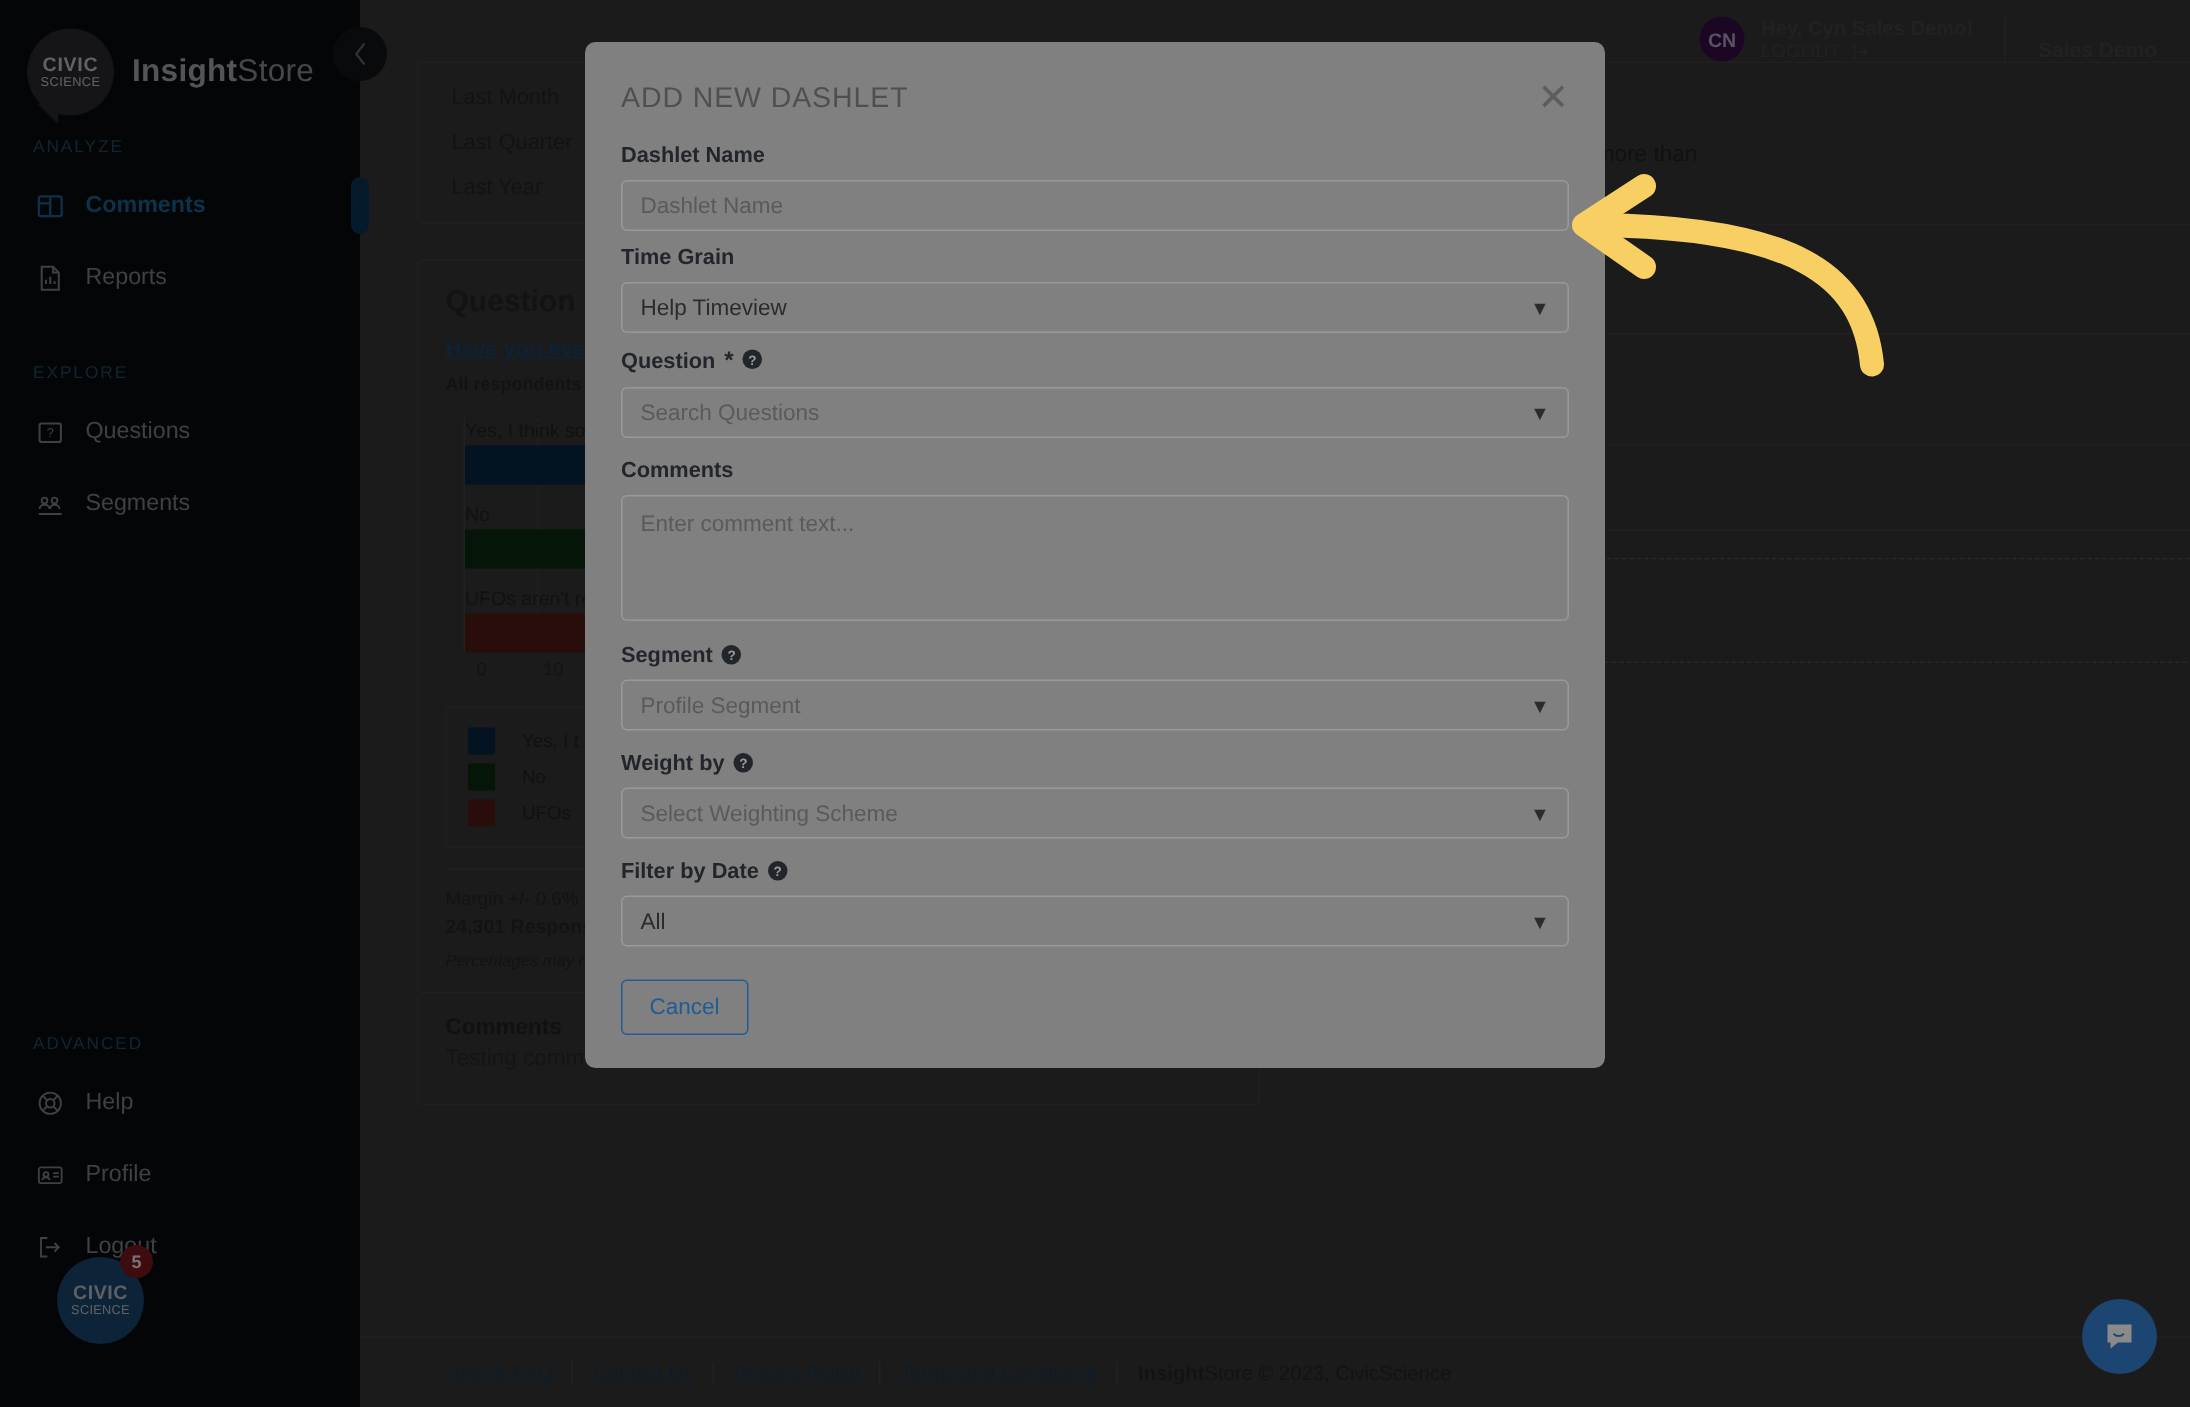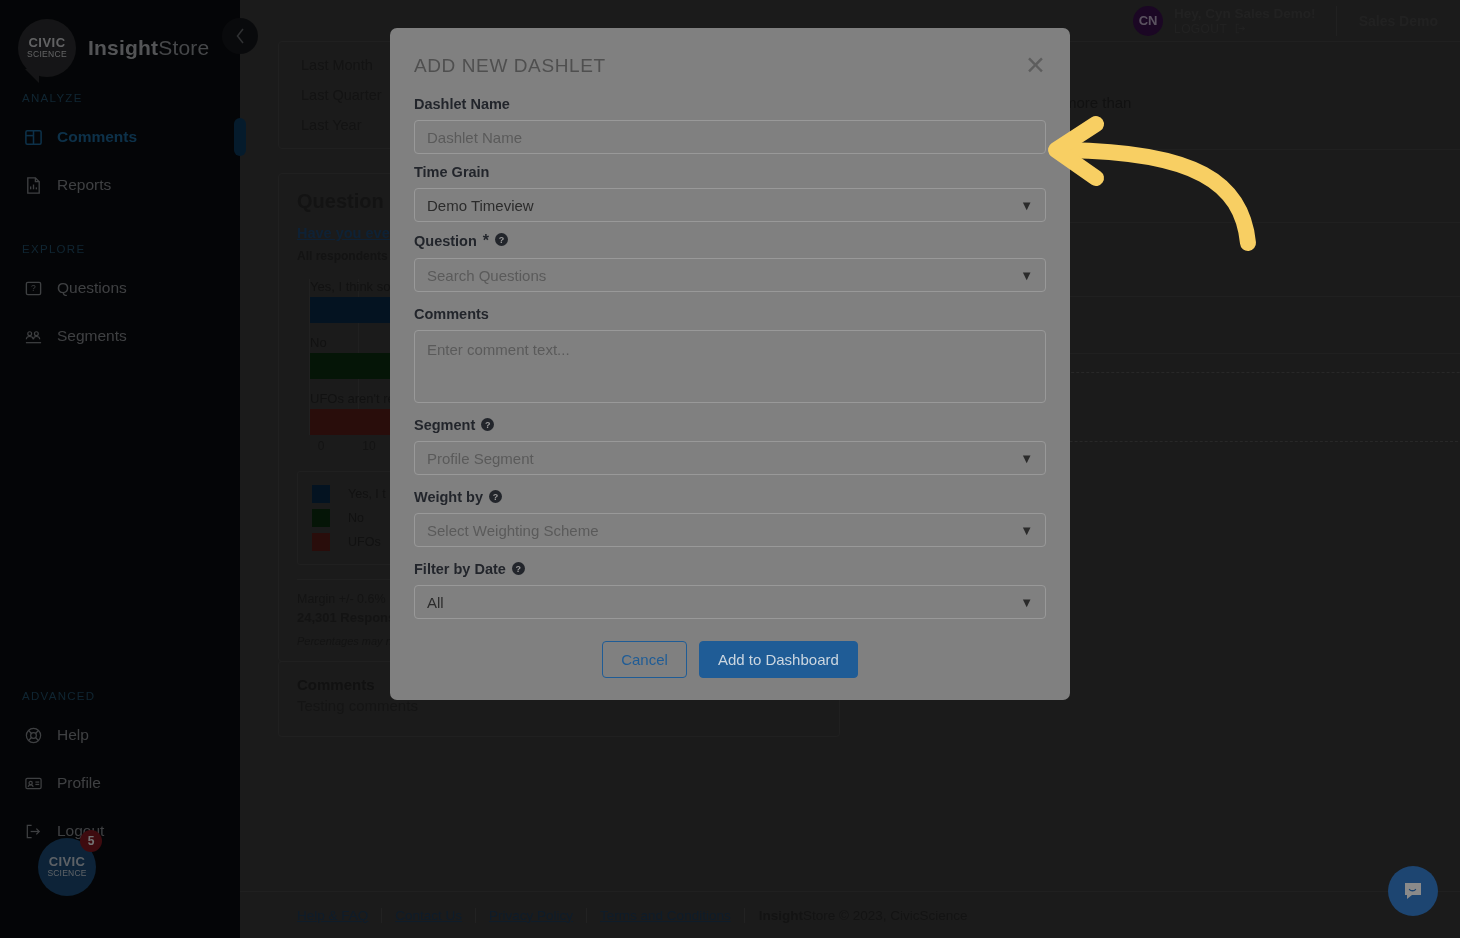--- a/index.html
+++ b/index.html
@@ -75,21 +75,21 @@
   .cs-badge .count {
     position: absolute; right: -6px; top: -8px;
     min-width: 22px; height: 22px; border-radius: 11px;
     background: #8b1a22; color: #fff; font-size: 12px; font-weight: bold;
     display: flex; align-items: center; justify-content: center;
   }
 
   
   .topbar {
     position: absolute; left: 240px; top: 0; right: 0; height: 41px;
-    background: #3c3c3c; display: flex; justify-content: flex-end; align-items: center;
+    background: #3c3c3c; display: flex; justify-content: flex-end; align-items: flex-end;
   }
   .user-box {
     display: flex; align-items: center; gap: 11px;
     padding: 0 20px; border-right: 1px solid #4b4b4b;
   }
   .avatar {
     width: 30px; height: 30px; border-radius: 50%;
     background: #3c1050; color: #c9b7d4; font-size: 13px; font-weight: bold;
     display: flex; align-items: center; justify-content: center;
   }
@@ -225,29 +225,29 @@
     padding: 0 12px; display: flex; align-items: center;
     font-family: "Liberation Sans", sans-serif;
   }
   .control.selected { color: #2b2b2b; }
   .control.sel { justify-content: space-between; cursor: pointer; }
   .chev { color: #2b2b2b; font-size: 13px; }
   .control input { all: unset; width: 100%; font-size: 15px; color: #5a5a5a;
     font-family: "Liberation Sans", sans-serif; }
   .control input::placeholder { color: #5a5a5a; }
   textarea.ta {
-    width: 100%; height: 73px; border: 1px solid #999999; border-radius: 4px;
+    width: 100%; height: 84px; border: 1px solid #999999; border-radius: 4px;
     background: transparent; color: #5a5a5a; font-size: 15px; padding: 10px 12px;
     resize: none; font-family: "Liberation Sans", sans-serif;
   }
   textarea.ta::placeholder { color: #5a5a5a; }
   .ml18 { margin-top: 10px; }
   .ml14 { margin-top: 14px; }
 
-  .modal-actions { display: flex; justify-content: center; gap: 12px; margin-top: 22px; }
+  .modal-actions { display: flex; justify-content: space-between; gap: 12px; margin-top: 22px; }
   .btn-cancel {
     background: transparent; border: 1px solid #1f5c96; color: #1f5c96;
     border-radius: 4px; font-size: 15px; padding: 9px 18px; cursor: pointer;
     font-family: "Liberation Sans", sans-serif;
   }
   .btn-primary {
     background: #1f5c96; border: 1px solid #1f5c96; color: #cbd6e0;
     border-radius: 4px; font-size: 15px; padding: 9px 18px; cursor: pointer;
     font-family: "Liberation Sans", sans-serif;
   }
@@ -497,21 +497,21 @@
     <div class="field">
       <div class="flabel">Dashlet Name</div>
       <div class="control">
         <input type="text" placeholder="Dashlet Name" style="">
       </div>
     </div>
 
     <div class="field ml18">
       <div class="flabel">Time Grain</div>
       <div class="control sel selected">
-        <span>Demo Timeview</span>
+        <span>Help Timeview</span>
         <span class="chev">▼</span>
       </div>
     </div>
 
     <div class="field ml18">
       <div class="flabel">
         <span>Question</span>
         <span class="req">*</span>
         <span class="help-dot">?</span>
       </div>
@@ -554,21 +554,20 @@
         <span class="help-dot">?</span>
       </div>
       <div class="control sel selected">
         <span>All</span>
         <span class="chev">▼</span>
       </div>
     </div>
 
     <div class="modal-actions">
       <button class="btn-cancel">Cancel</button>
-      <button class="btn-primary">Add to Dashboard</button>
     </div>
   </div>
 
   <svg class="annot" width="230" height="145" viewBox="0 0 230 145">
     <path d="M218 133 C 212 72, 165 42, 36 40" fill="none" stroke="#f8cf63" stroke-width="16" stroke-linecap="round"></path>
     <path d="M66 14 L 26 40 L 66 68" fill="none" stroke="#f8cf63" stroke-width="16" stroke-linecap="round" stroke-linejoin="round"></path>
   </svg>
 
 </div>
 

